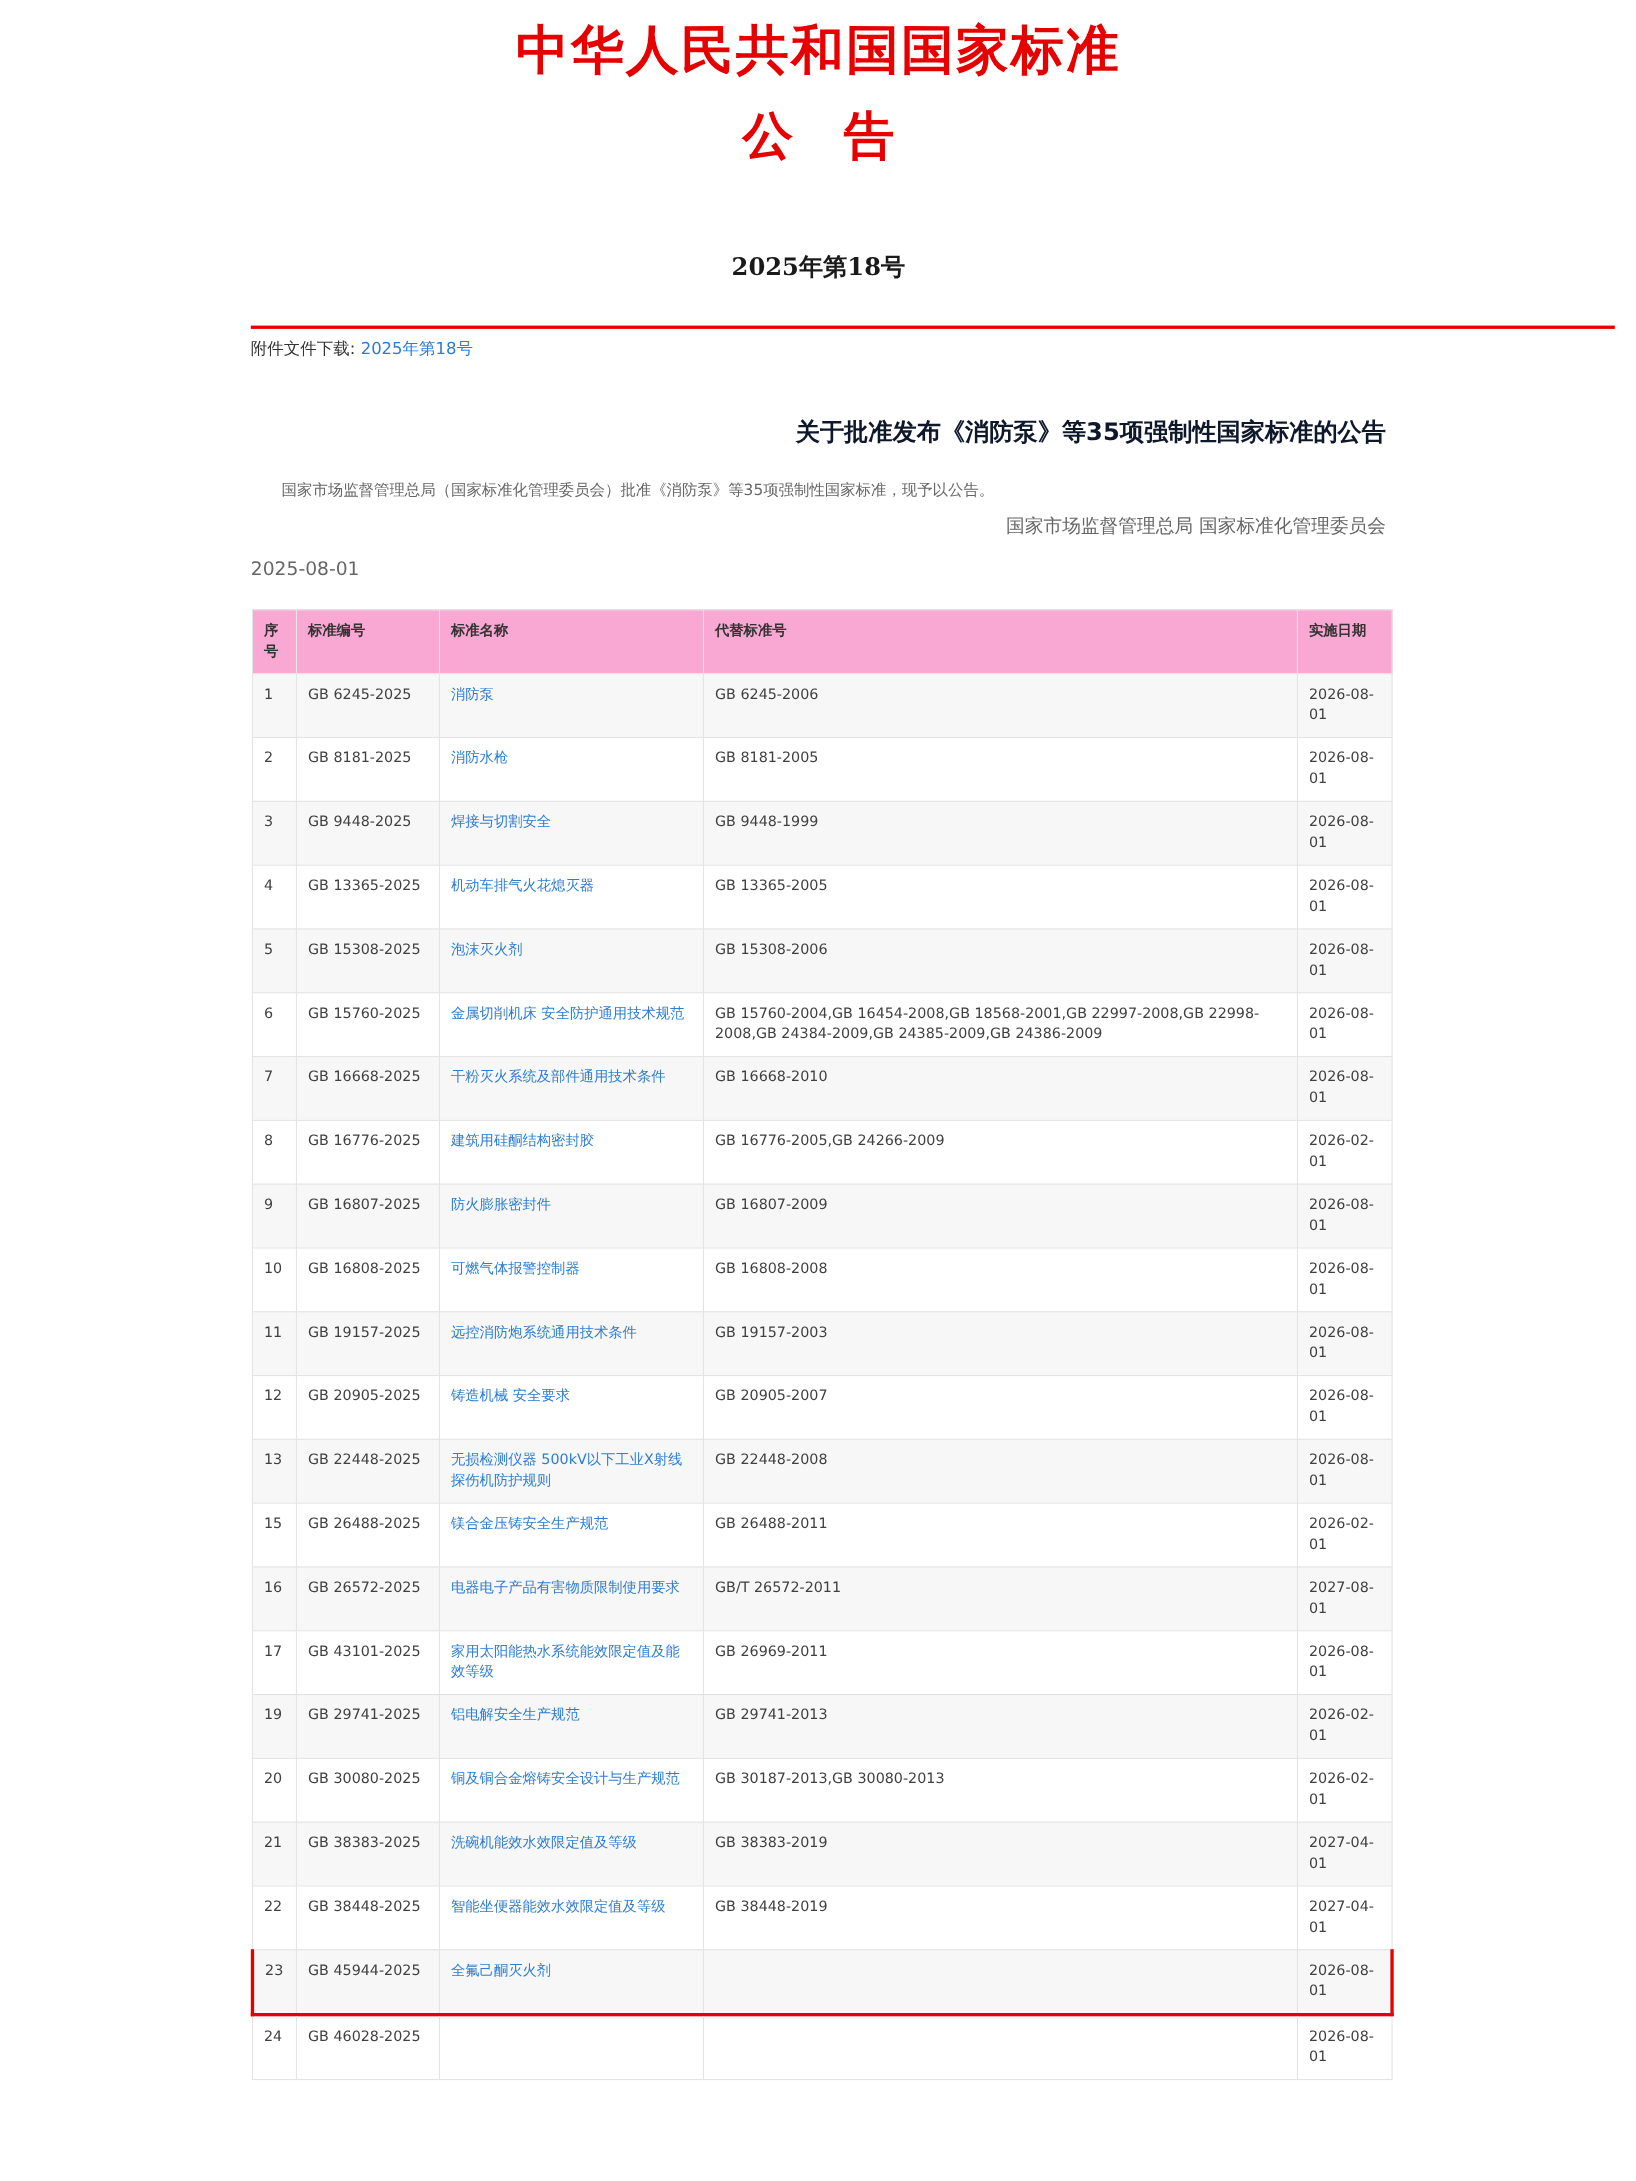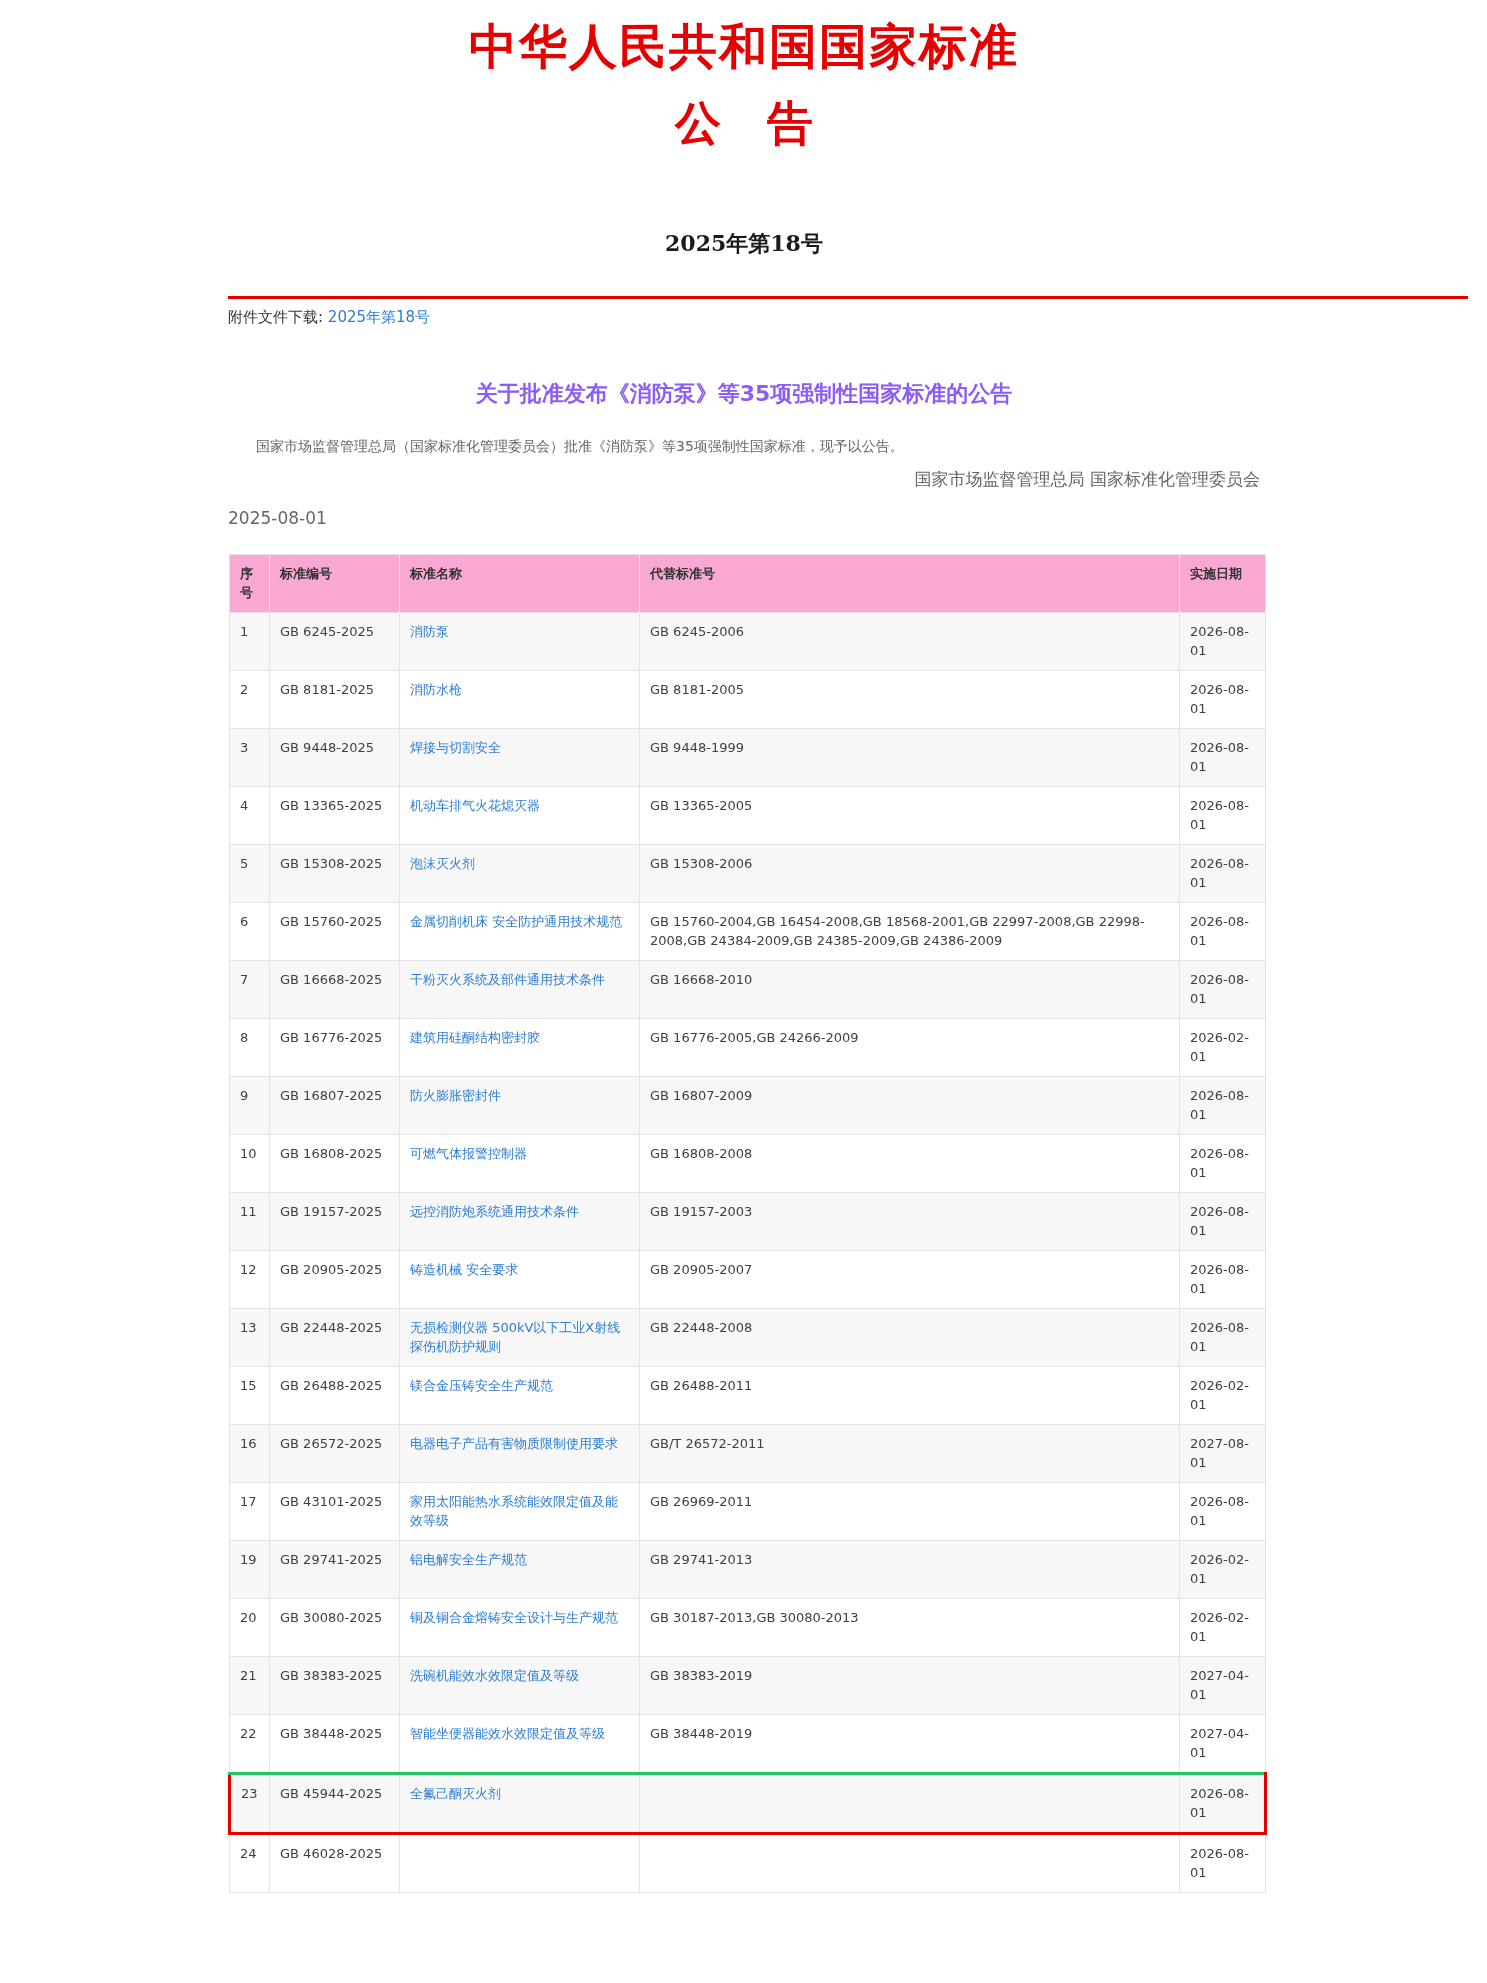--- a/index.html
+++ b/index.html
@@ -62,24 +62,24 @@
     line-height: 1.4;
   }
   .attach-row a {
     color: #2d7dd2;
     text-decoration: none;
     cursor: pointer;
   }
   
   .notice-title {
     margin-top: 52px;
-    text-align: center;
+    text-align: right;
     font-size: 22px;
     font-weight: bold;
-    color: #8b5cf6;
+    color: #0f172a;
     line-height: 1.3;
   }
   .notice-body {
     margin-top: 26px;
     font-size: 14px;
     color: #666666;
     text-indent: 2em;
     line-height: 1.6;
   }
   .notice-sign {
@@ -119,21 +119,21 @@
     background: #f9a8d4;
     margin-top: 40px;
   }
   table.std tbody tr:nth-child(odd) td { background: #f7f7f7; }
   table.std tbody tr:nth-child(even) td { background: #ffffff; }
   table.std a.name-link {
     color: #2d7dd2;
     text-decoration: none;
     cursor: pointer;
   }
-  tr.highlight td { border-top: 3px solid #22c55e; border-bottom: 3px solid #e60000; }
+  tr.highlight td { border-top: 1px solid #22c55e; border-bottom: 3px solid #e60000; }
   tr.highlight td:first-child { border-left: 3px solid #e60000; }
   tr.highlight td:last-child  { border-right: 3px solid #e60000; }
 </style>
 </head>
 <body>
 
 <div class="page">
   <div class="content">
 
     <div class="masthead-1">中华人民共和国国家标准</div>

